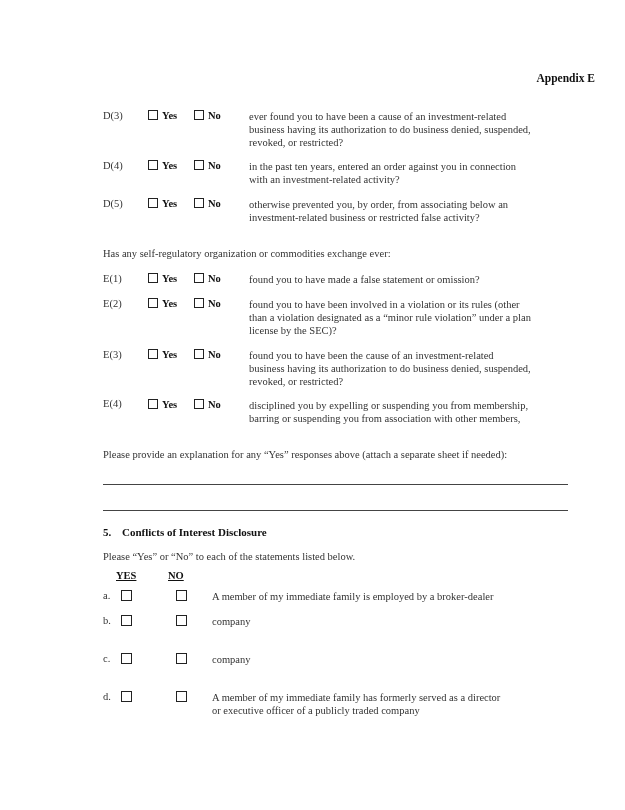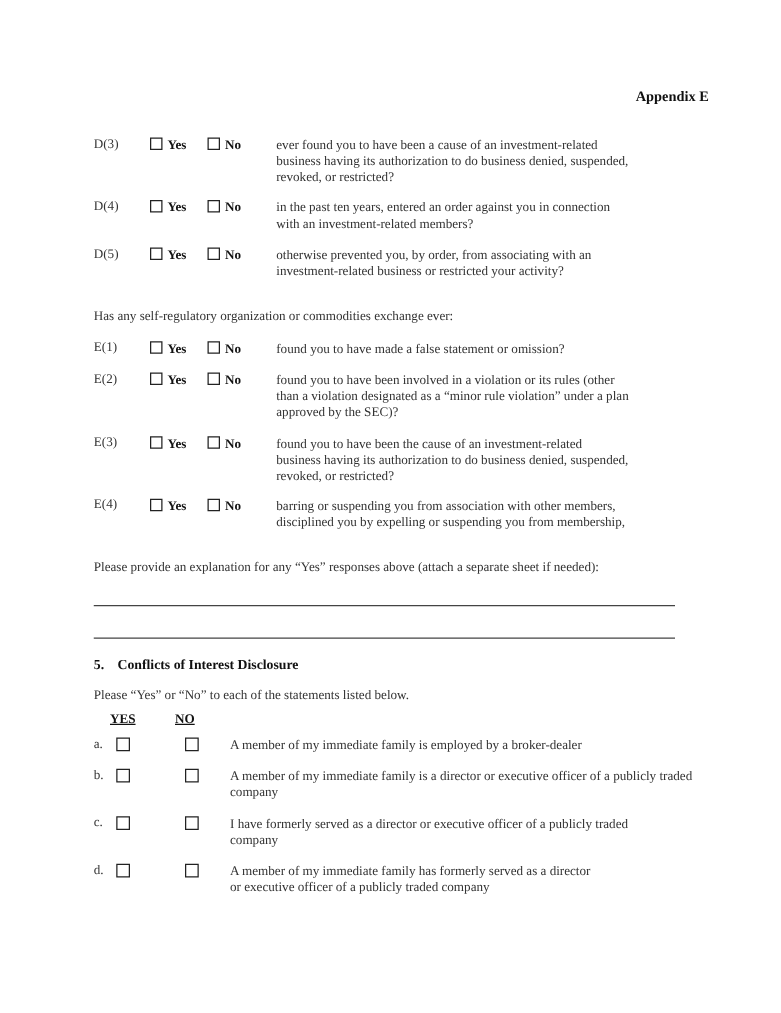--- a/index.html
+++ b/index.html
@@ -1,18 +1,18 @@
 <!DOCTYPE html>
 <html><head>
 <meta charset="utf-8">
 <style>
   html, body { margin: 0; padding: 0; background: #ffffff; }
   body { width: 625px; height: 810px; position: relative; overflow: hidden;
          font-family: "Liberation Serif", "DejaVu Serif", serif; color: #333; font-size: 10.5px; }
-  .abs { position: absolute; }
+  .abs { position: absolute; margin-left: 28px; }
   .appendix { left: 0; width: 567px; text-align: right; top: 72px; font-weight: bold; font-size: 11.5px; color: #111; }
   .row-label { left: 75px; font-size: 10.5px; color: #333; }
   .cb { display: inline-block; width: 10px; height: 10px; border: 1.2px solid #222; vertical-align: -1px; box-sizing: border-box; }
   .yn { font-weight: bold; font-size: 10.5px; color: #111; }
   .yes-group { left: 120px; }
   .no-group { left: 166px; }
   .yn .cb { margin-right: 4px; }
   .qtext { left: 221px; width: 300px; line-height: 13px; font-size: 10.5px; color: #333; }
   .para { left: 75px; font-size: 10.5px; color: #333; }
   .line { left: 75px; width: 465px; height: 0; border-top: 1px solid #444; }
@@ -35,64 +35,64 @@
   <div>ever found you to have been a cause of an investment-related</div>
   <div>business having its authorization to do business denied, suspended,</div>
   <div>revoked, or restricted?</div>
 </div>
 
 <div class="abs row-label" style="top:160px">D(4)</div>
 <div class="abs yn yes-group" style="top:160px"><span class="cb"></span><span>Yes</span></div>
 <div class="abs yn no-group" style="top:160px"><span class="cb"></span><span>No</span></div>
 <div class="abs qtext" style="top:160px">
   <div>in the past ten years, entered an order against you in connection</div>
-  <div>with an investment-related members?</div>
+  <div>with an investment-related activity?</div>
 </div>
 
 <div class="abs row-label" style="top:198px">D(5)</div>
 <div class="abs yn yes-group" style="top:198px"><span class="cb"></span><span>Yes</span></div>
 <div class="abs yn no-group" style="top:198px"><span class="cb"></span><span>No</span></div>
 <div class="abs qtext" style="top:198px">
-  <div>otherwise prevented you, by order, from associating with an</div>
-  <div>investment-related business or restricted your activity?</div>
+  <div>otherwise prevented you, by order, from associating below an</div>
+  <div>investment-related business or restricted false activity?</div>
 </div>
 
 <div class="abs para" style="top:248px">Has any self-regulatory organization or commodities exchange ever:</div>
 
 <div class="abs row-label" style="top:273px">E(1)</div>
 <div class="abs yn yes-group" style="top:273px"><span class="cb"></span><span>Yes</span></div>
 <div class="abs yn no-group" style="top:273px"><span class="cb"></span><span>No</span></div>
 <div class="abs qtext" style="top:273px">
   <div>found you to have made a false statement or omission?</div>
 </div>
 
 <div class="abs row-label" style="top:298px">E(2)</div>
 <div class="abs yn yes-group" style="top:298px"><span class="cb"></span><span>Yes</span></div>
 <div class="abs yn no-group" style="top:298px"><span class="cb"></span><span>No</span></div>
 <div class="abs qtext" style="top:298px">
   <div>found you to have been involved in a violation or its rules (other</div>
   <div>than a violation designated as a “minor rule violation” under a plan</div>
-  <div>approved by the SEC)?</div>
+  <div>license by the SEC)?</div>
 </div>
 
 <div class="abs row-label" style="top:349px">E(3)</div>
 <div class="abs yn yes-group" style="top:349px"><span class="cb"></span><span>Yes</span></div>
 <div class="abs yn no-group" style="top:349px"><span class="cb"></span><span>No</span></div>
 <div class="abs qtext" style="top:349px">
   <div>found you to have been the cause of an investment-related</div>
   <div>business having its authorization to do business denied, suspended,</div>
   <div>revoked, or restricted?</div>
 </div>
 
 <div class="abs row-label" style="top:398px">E(4)</div>
 <div class="abs yn yes-group" style="top:399px"><span class="cb"></span><span>Yes</span></div>
 <div class="abs yn no-group" style="top:399px"><span class="cb"></span><span>No</span></div>
 <div class="abs qtext" style="top:399px">
+  <div>disciplined you by expelling or suspending you from membership,</div>
   <div>barring or suspending you from association with other members,</div>
-  <div>disciplined you by expelling or suspending you from membership,</div>
 </div>
 
 <div class="abs para" style="top:449px">Please provide an explanation for any “Yes” responses above (attach a separate sheet if needed):</div>
 <div class="abs line" style="top:484px"></div>
 <div class="abs line" style="top:510px"></div>
 
 <div class="abs section-title" style="top:526px">
   <span class="num">5.</span><span style="margin-left:4px">Conflicts of Interest Disclosure</span>
 </div>
 
@@ -105,29 +105,27 @@
 <div class="abs cb2" style="top:590px; left:93px"></div>
 <div class="abs cb2" style="top:590px; left:148px"></div>
 <div class="abs ctext" style="top:590px">
   <div>A member of my immediate family is employed by a broker-dealer</div>
 </div>
 
 <div class="abs letter" style="top:615px">b.</div>
 <div class="abs cb2" style="top:615px; left:93px"></div>
 <div class="abs cb2" style="top:615px; left:148px"></div>
 <div class="abs ctext" style="top:615px">
-  <div>A member of my immediate family is a director or executive officer of a publicly traded</div>
   <div>company</div>
 </div>
 
 <div class="abs letter" style="top:653px">c.</div>
 <div class="abs cb2" style="top:653px; left:93px"></div>
 <div class="abs cb2" style="top:653px; left:148px"></div>
 <div class="abs ctext" style="top:653px">
-  <div>I have formerly served as a director or executive officer of a publicly traded</div>
   <div>company</div>
 </div>
 
 <div class="abs letter" style="top:691px">d.</div>
 <div class="abs cb2" style="top:691px; left:93px"></div>
 <div class="abs cb2" style="top:691px; left:148px"></div>
 <div class="abs ctext" style="top:691px">
   <div>A member of my immediate family has formerly served as a director</div>
   <div>or executive officer of a publicly traded company</div>
 </div>

